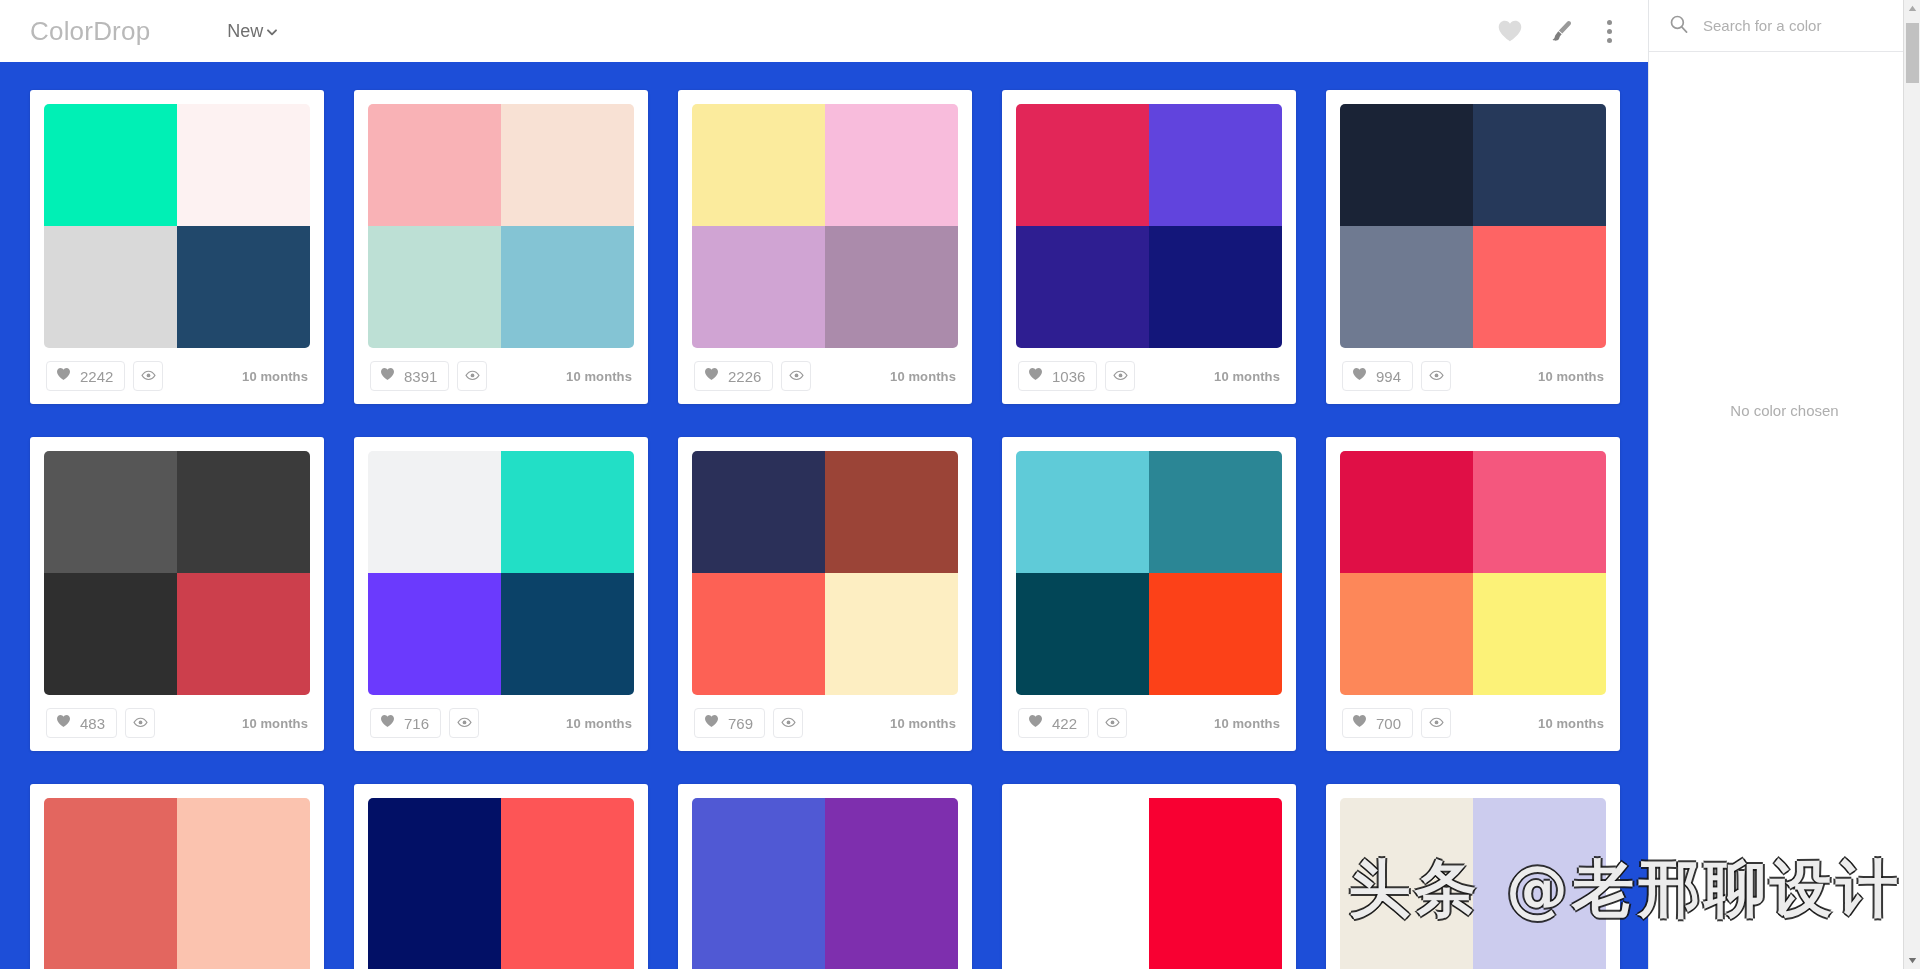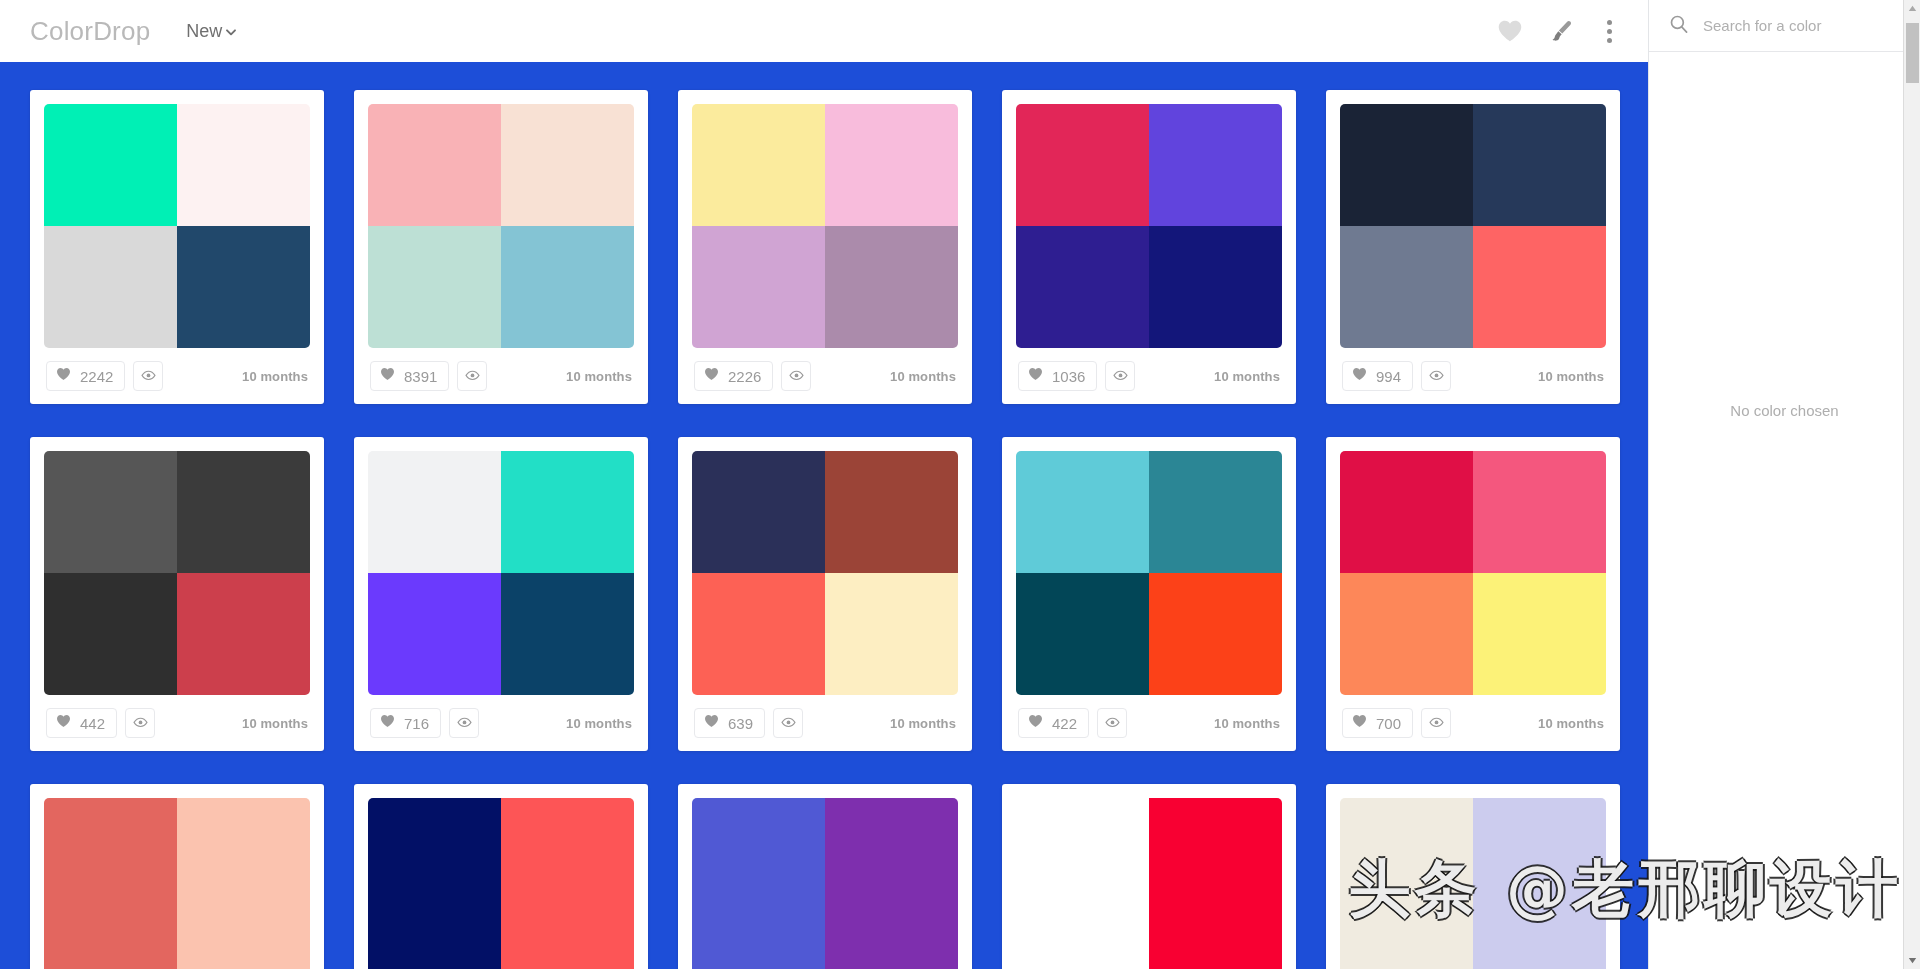--- a/index.html
+++ b/index.html
@@ -23,30 +23,31 @@
   }
 
   .topbar {
     height: 62px;
     background: #ffffff;
     display: flex;
     align-items: center;
     padding: 0 22px 0 30px;
     position: relative;
     z-index: 5;
+    gap: 7px;
   }
   .brand {
     font-size: 26px;
     color: #b9b9b9;
     letter-spacing: .2px;
     font-weight: 400;
     white-space: nowrap;
   }
   .nav-new {
-    margin-left: 36px;
+    margin-left: 70px;
     font-size: 18px;
     color: #6f6f6f;
     display: flex;
     align-items: center;
     gap: 3px;
     cursor: pointer;
     white-space: nowrap;
   }
   .chev { display:inline-block; width:12px; height:12px; position:relative; top:1px; }
   .chev svg { display:block; }
@@ -358,21 +359,21 @@
               <div class="sw" style="background:#565656"></div>
               <div class="sw" style="background:#3b3b3b"></div>
               <div class="sw" style="background:#2f2f2f"></div>
               <div class="sw" style="background:#cc3f4c"></div>
             </div>
             <div class="card-foot">
               <div class="likes">
                 <span><svg width="15" height="14" viewBox="0 0 24 22">
                     <path d="M12 20.5 C12 20.5 1.6 13.9 1.6 7.3 C1.6 3.9 4.2 1.5 7.2 1.5 C9.3 1.5 11.1 2.7 12 4.3 C12.9 2.7 14.7 1.5 16.8 1.5 C19.8 1.5 22.4 3.9 22.4 7.3 C22.4 13.9 12 20.5 12 20.5 Z" fill="#9a9a9a"></path>
                   </svg></span>
-                <span class="cnt">442</span>
+                <span class="cnt">483</span>
               </div>
               <div class="eyebox">
                 <span><svg width="15" height="11" viewBox="0 0 20 13">
                     <path d="M10 .9 C4.9 .9 1.4 6.4 1.4 6.4 C1.4 6.4 4.9 11.9 10 11.9 C15.1 11.9 18.6 6.4 18.6 6.4 C18.6 6.4 15.1 .9 10 .9 Z" fill="none" stroke="#9a9a9a" stroke-width="1.5"></path>
                     <circle cx="10" cy="6.4" r="2.5" fill="#9a9a9a"></circle>
                   </svg></span>
               </div>
               <div class="foot-spacer"></div>
               <div class="age">10 months</div>
             </div>
@@ -406,21 +407,21 @@
               <div class="sw" style="background:#2b3059"></div>
               <div class="sw" style="background:#9b4437"></div>
               <div class="sw" style="background:#fd6155"></div>
               <div class="sw" style="background:#fdeec2"></div>
             </div>
             <div class="card-foot">
               <div class="likes">
                 <span><svg width="15" height="14" viewBox="0 0 24 22">
                     <path d="M12 20.5 C12 20.5 1.6 13.9 1.6 7.3 C1.6 3.9 4.2 1.5 7.2 1.5 C9.3 1.5 11.1 2.7 12 4.3 C12.9 2.7 14.7 1.5 16.8 1.5 C19.8 1.5 22.4 3.9 22.4 7.3 C22.4 13.9 12 20.5 12 20.5 Z" fill="#9a9a9a"></path>
                   </svg></span>
-                <span class="cnt">639</span>
+                <span class="cnt">769</span>
               </div>
               <div class="eyebox">
                 <span><svg width="15" height="11" viewBox="0 0 20 13">
                     <path d="M10 .9 C4.9 .9 1.4 6.4 1.4 6.4 C1.4 6.4 4.9 11.9 10 11.9 C15.1 11.9 18.6 6.4 18.6 6.4 C18.6 6.4 15.1 .9 10 .9 Z" fill="none" stroke="#9a9a9a" stroke-width="1.5"></path>
                     <circle cx="10" cy="6.4" r="2.5" fill="#9a9a9a"></circle>
                   </svg></span>
               </div>
               <div class="foot-spacer"></div>
               <div class="age">10 months</div>
             </div>

